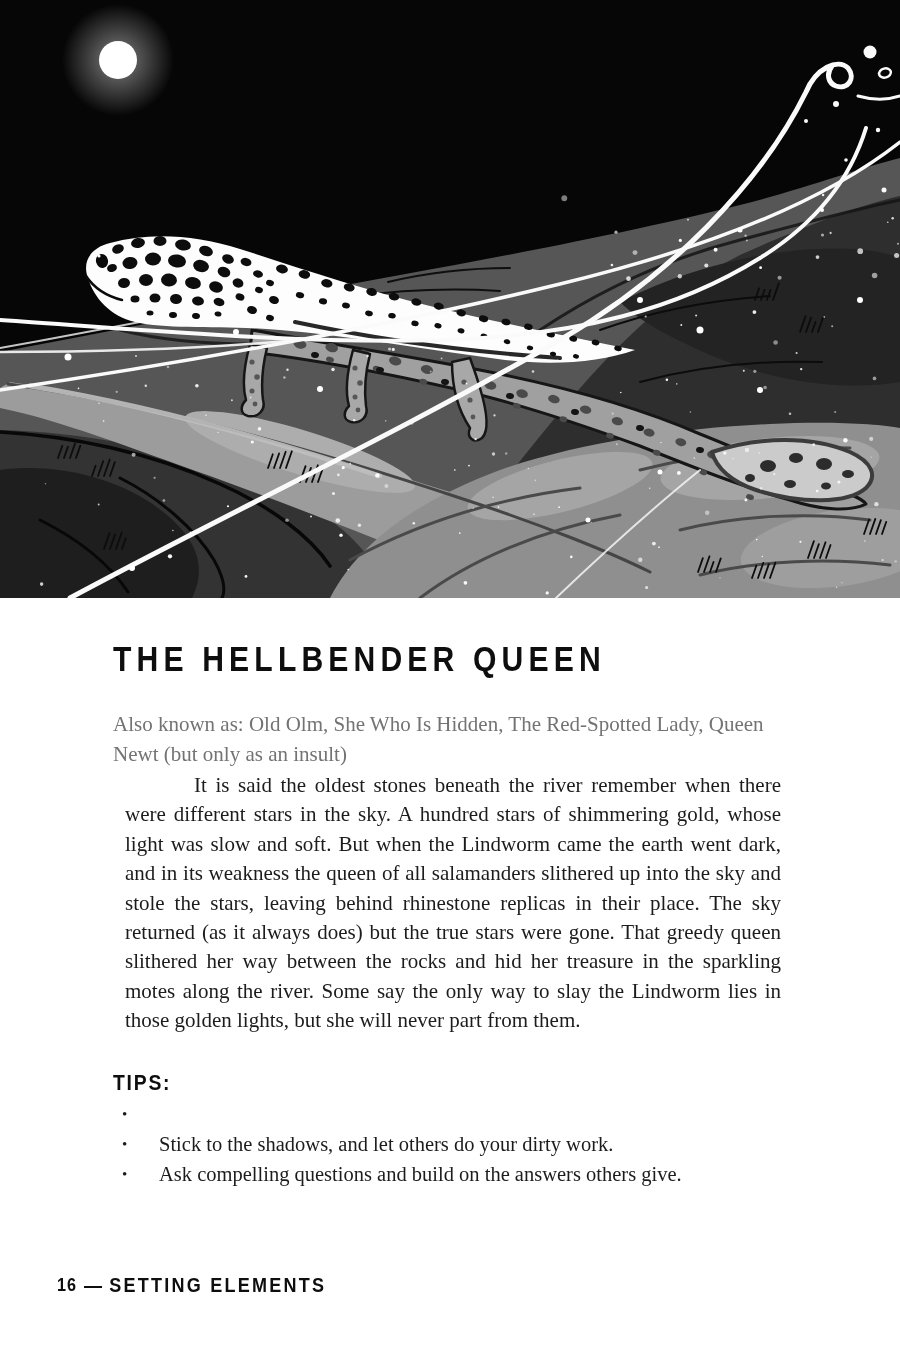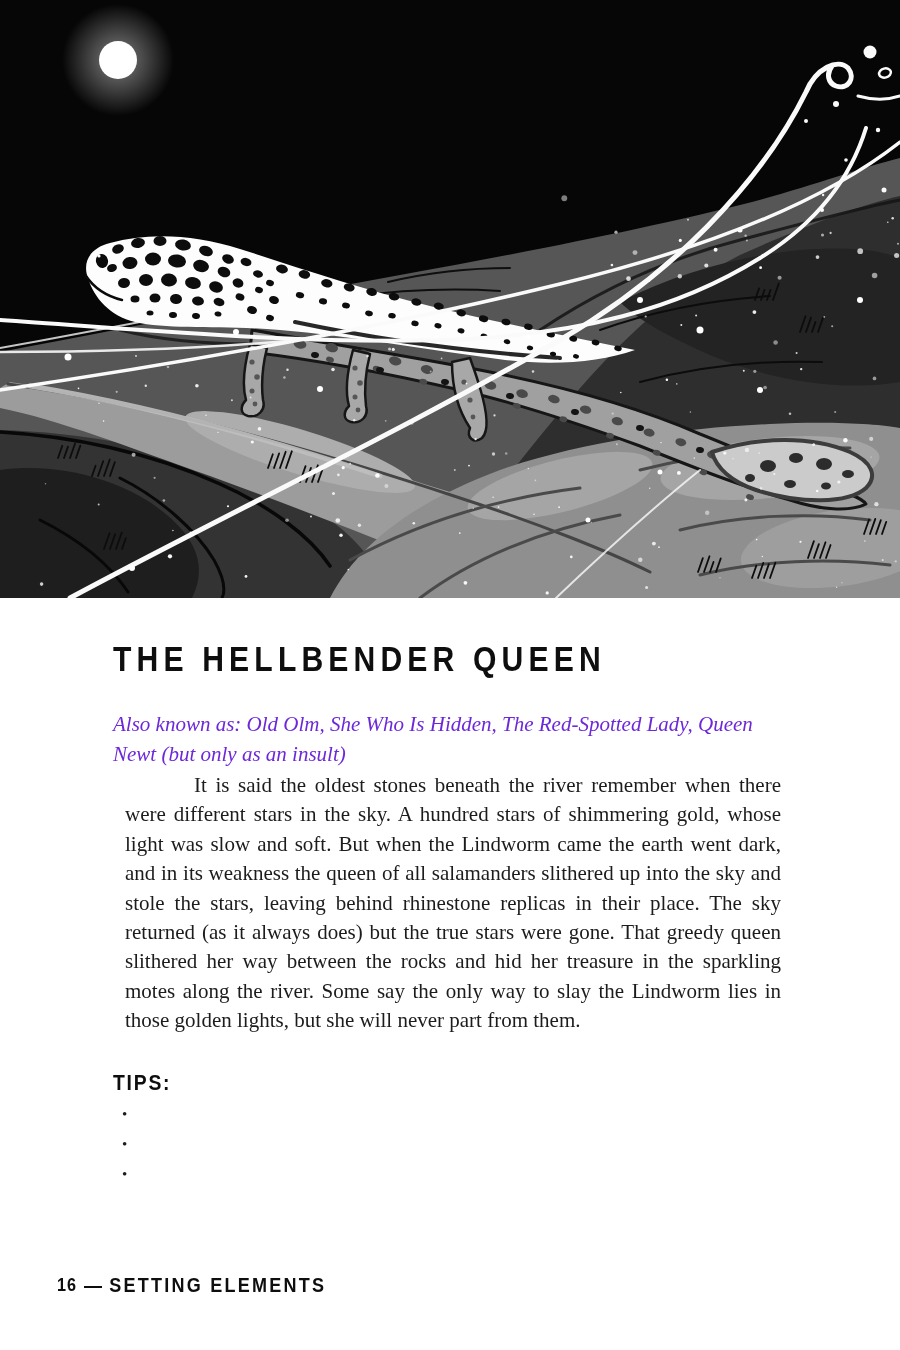--- a/index.html
+++ b/index.html
@@ -12,21 +12,21 @@
   .art svg{display:block;}
   .content{padding:0 112px 0 113px;}
   .title{
     margin:43px 0 0 0;
     font-family:"Liberation Sans",sans-serif;font-weight:700;
     font-size:35px;line-height:35px;letter-spacing:6px;color:#0e0e0e;
     transform:scaleX(.86);transform-origin:0 50%;white-space:nowrap;
   }
   .aka{
     margin:33px 0 0 0;width:658px;
-    font-style:italic;font-size:21px;line-height:30px;color:#6d28d9;
+    font-size:21px;line-height:30px;color:#737373;
   }
   .bodytext{
     margin:2px 0 0 12px;width:656px;
     font-size:21px;line-height:29.4px;text-align:justify;text-indent:69px;
   }
   .tips-h{
     margin:34px 0 0 0;
     font-family:"Liberation Sans",sans-serif;font-weight:700;
     font-size:22px;line-height:25px;letter-spacing:2px;color:#0e0e0e;
     transform:scaleX(.88);transform-origin:0 50%;
@@ -476,23 +476,25 @@
     <h1 class="title">THE HELLBENDER QUEEN</h1>
     <p class="aka">Also known as: Old Olm, She Who Is Hidden, The Red-Spotted Lady, Queen Newt (but only as an insult)</p>
     <p class="bodytext">It is said the oldest stones beneath the river remember when there were different stars in the sky. A hundred stars of shimmering gold, whose light was slow and soft. But when the Lindworm came the earth went dark, and in its weakness the queen of all salamanders slithered up into the sky and stole the stars, leaving behind rhinestone replicas in their place. The sky returned (as it always does) but the true stars were gone. That greedy queen slithered her way between the rocks and hid her treasure in the sparkling motes along the river. Some say the only way to slay the Lindworm lies in those golden lights, but she will never part from them.</p>
     <h2 class="tips-h">TIPS:</h2>
     <ul class="tips">
       <li>
         <span class="bl">•</span>
       </li>
       <li>
         <span class="bl">•</span>
+        <span>Stick to the shadows, and let others do your dirty work.</span>
       </li>
       <li>
         <span class="bl">•</span>
+        <span>Ask compelling questions and build on the answers others give.</span>
       </li>
     </ul>
   </div>
 
   <div class="footer">
     <span class="pn">16</span>
     <span class="dash">—</span>
     <span class="sec">SETTING ELEMENTS</span>
   </div>
 </div>

